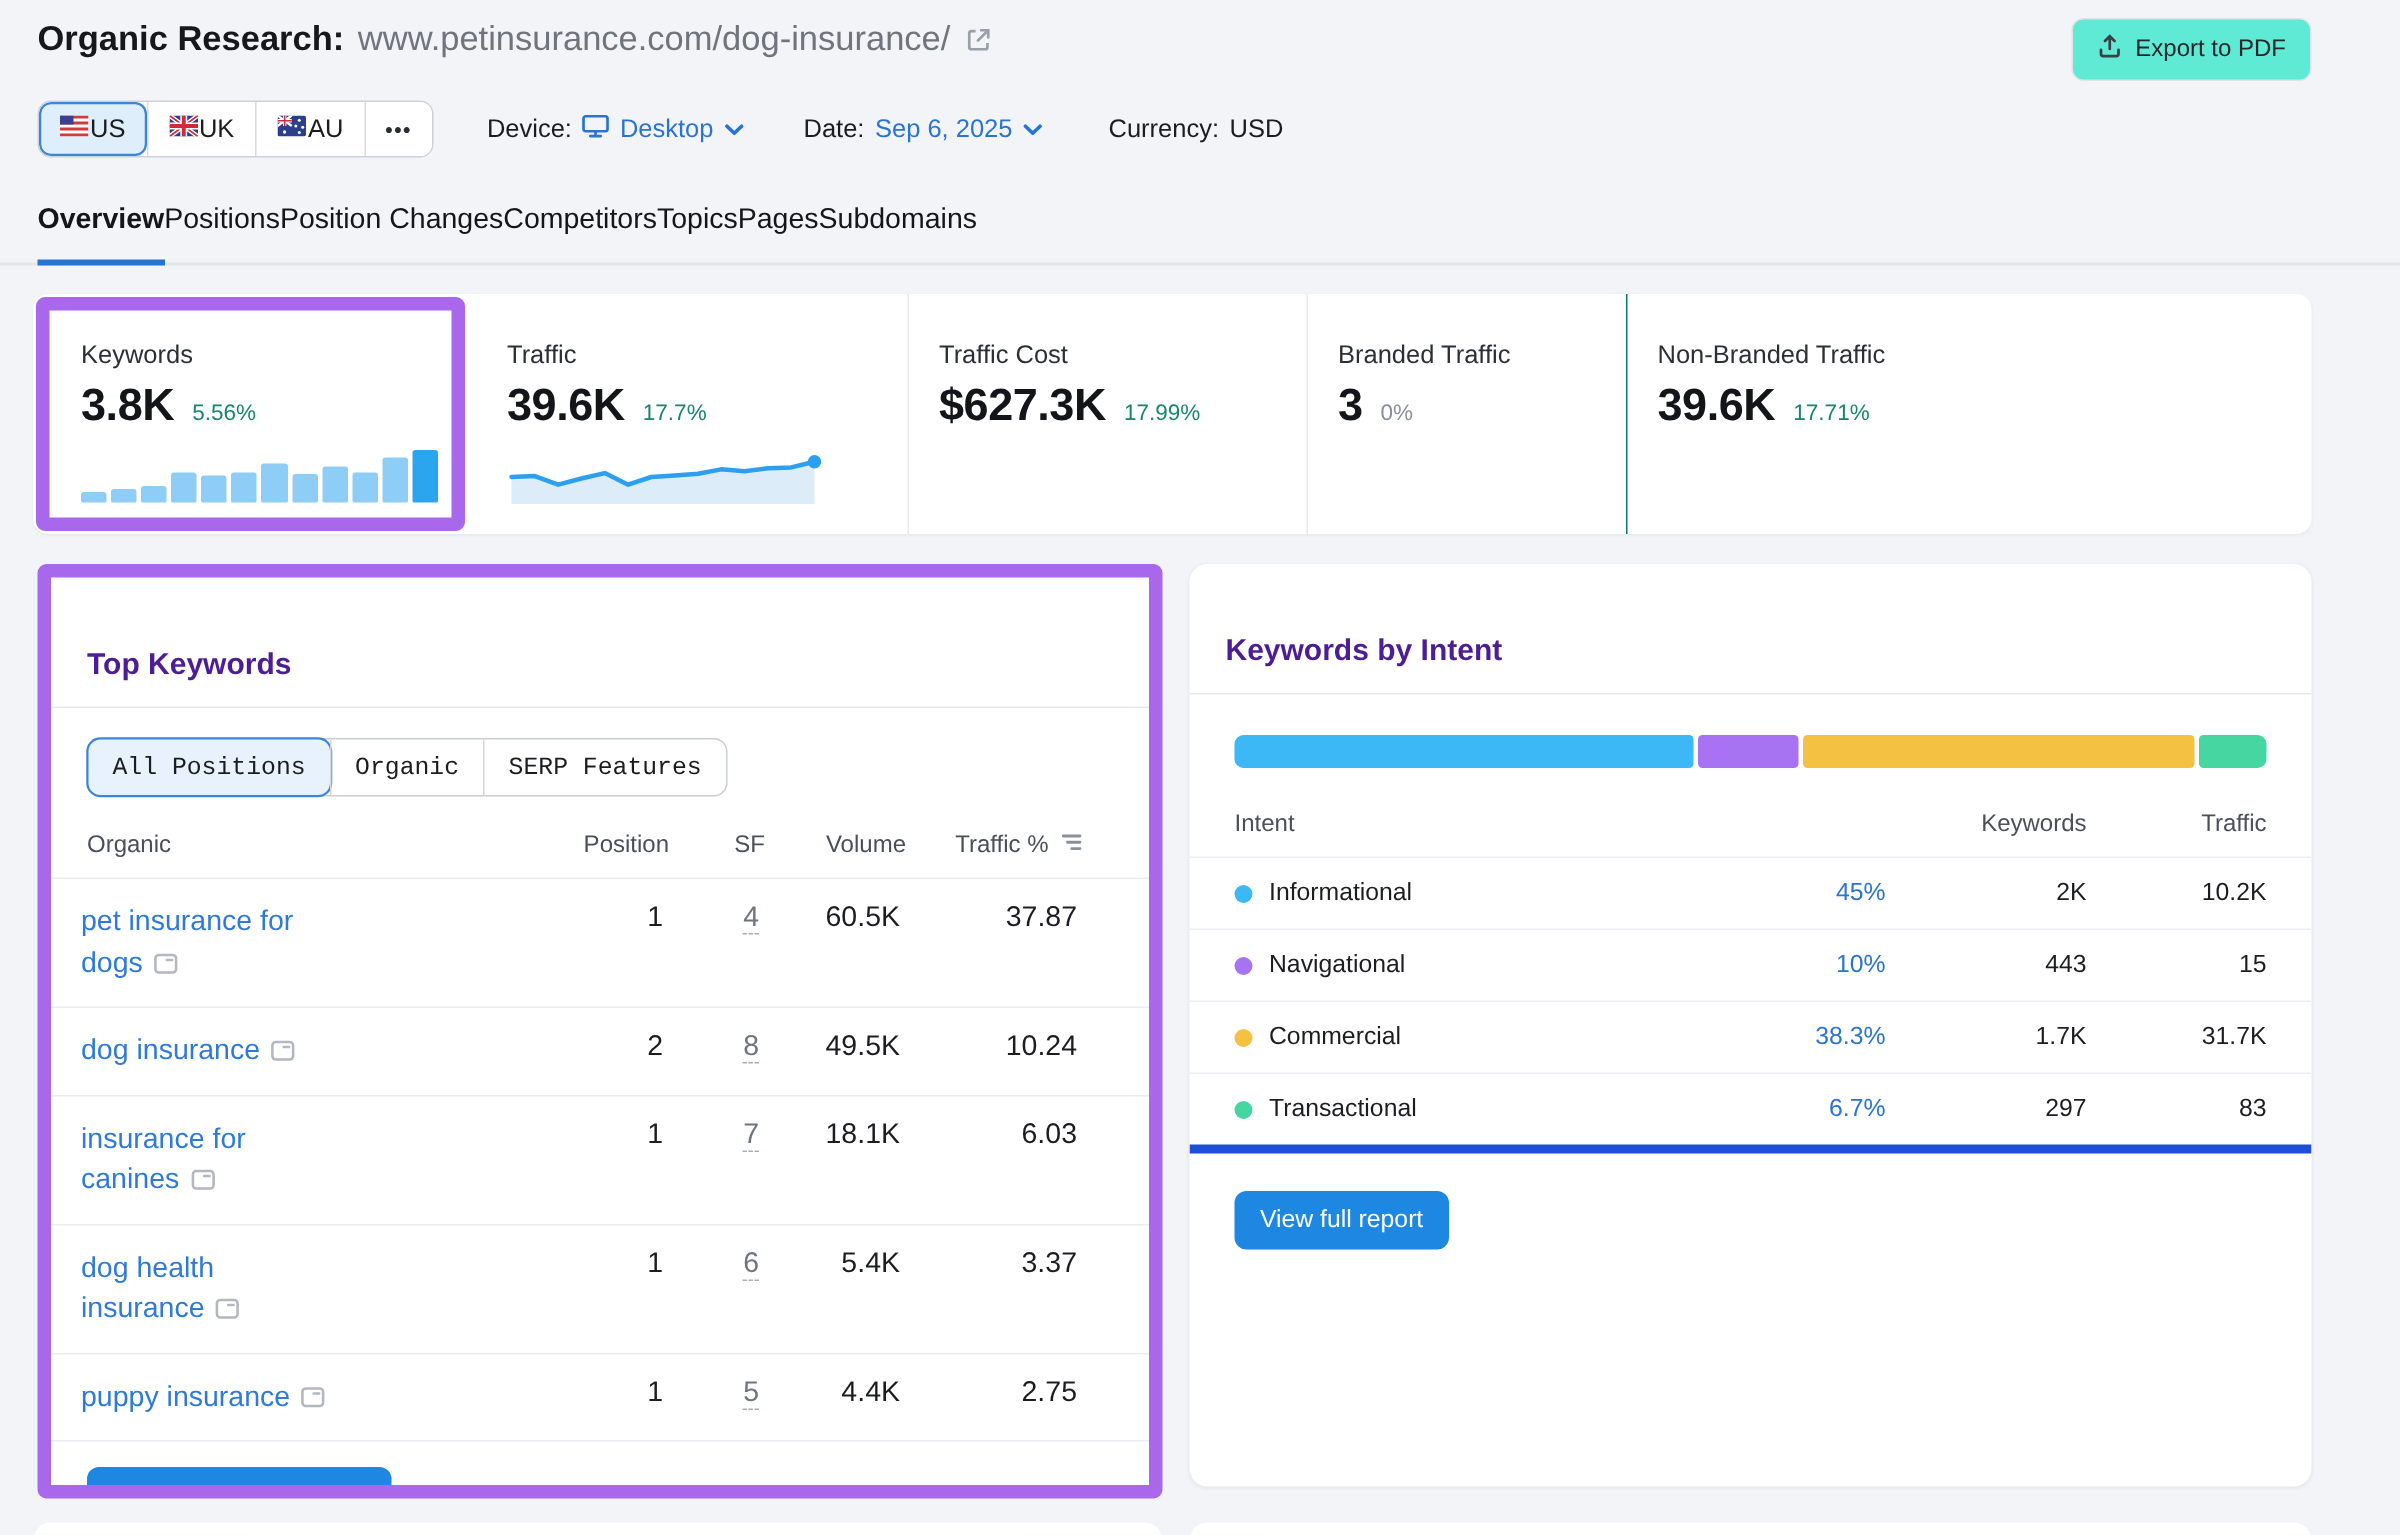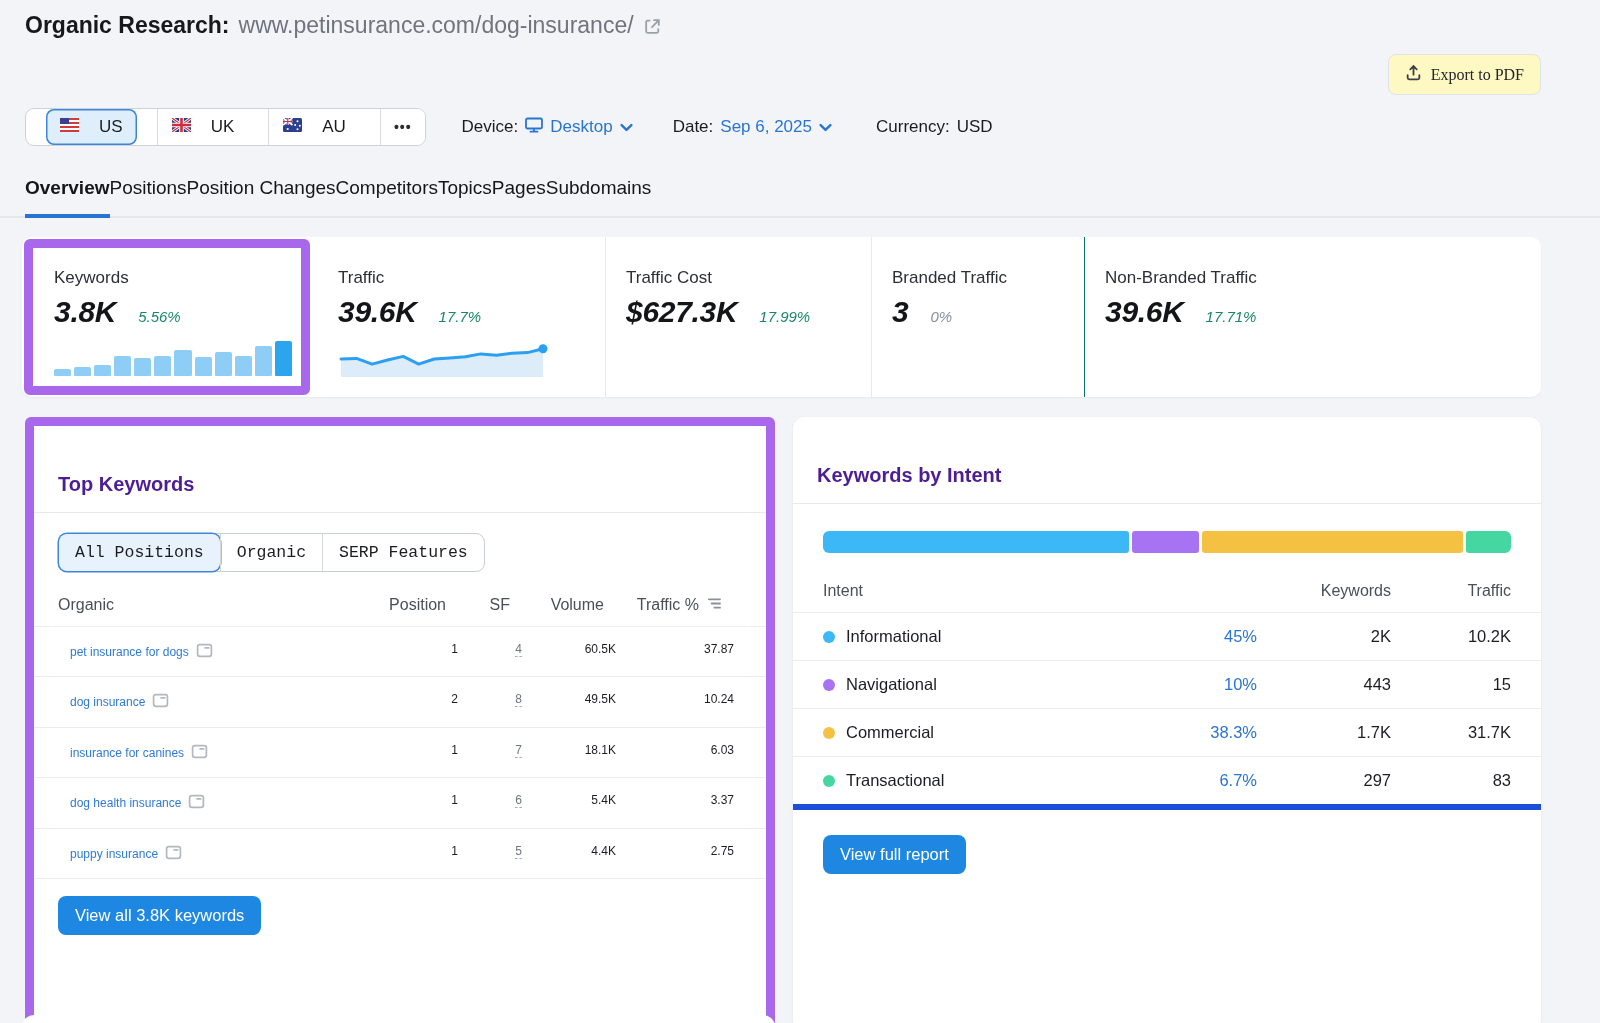--- a/index.html
+++ b/index.html
@@ -8,29 +8,29 @@
     font-family: "Liberation Sans","DejaVu Sans",sans-serif;
     background:#f3f4f8; color:#1b1c20; position:relative; overflow:hidden;
   }
   .page { position:relative; width:1600px; height:1023px; }
 
   
   .header-row { display:flex; justify-content:space-between; align-items:flex-start; padding:12px 59px 0 25px; }
   .page-title { font-size:23px; font-weight:700; color:#17181c; display:flex; align-items:center; gap:9px; }
   .page-title .url { font-weight:400; color:#6f747d; }
   .ext-icon { display:inline-flex; margin-top:2px; }
-  .export-btn { display:flex; align-items:center; gap:9px; background:#fef9c3; border:1px solid #dfe2e6;
+  .export-btn { display:flex; align-items:center; gap:9px; background:#5eead4; border:1px solid #dfe2e6;
     border-radius:8px; padding:9px 16px; font-size:16px; color:#24262b; cursor:pointer;
-    font-family:Liberation Serif, serif;margin-top:42px; }
+    font-family:Liberation Sans, sans-serif; }
 
   
   .filters-row { display:flex; align-items:center; padding:13px 0 0 25px; font-size:17px; }
   .country-group { display:inline-flex; background:#fff; border:1px solid #cdd1d8; border-radius:9px; overflow:hidden; }
-  .country-tab { display:flex; align-items:center; gap:20px; padding:8px 14px; font-size:17px; color:#1b1c20;
-    border-left:1px solid #d8dbe1; cursor:pointer; background:#fff;margin-left:20px; }
+  .country-tab { display:flex; align-items:center; gap:1px; padding:8px 14px; font-size:17px; color:#1b1c20;
+    border-left:1px solid #d8dbe1; cursor:pointer; background:#fff; }
   .country-tab:first-child { border-left:none; }
   .country-tab.selected { background:#dfeefb; box-shadow:inset 0 0 0 1.5px #3d85d8; border-radius:8px; }
   .more-tab { padding:8px 13px; letter-spacing:1px; font-weight:700; font-size:14px; color:#2a2c31; }
   .f-group { display:flex; align-items:center; gap:7px; }
   .f-label { color:#1b1c20; }
   .f-value { color:#2874d3; display:flex; align-items:center; gap:7px; cursor:pointer; }
   .dev { margin-left:36px; } .dat { margin-left:40px; } .cur { margin-left:44px; }
   .cur .f-value-static { color:#1b1c20; }
 
   
@@ -42,21 +42,21 @@
   
   .metrics-card { position:relative; display:flex; margin:19px 59px 0 22px; height:160px;
     background:#fff; border-radius:10px; box-shadow:0 1px 2px rgba(30,34,48,.05); }
   .m-sec { padding-top:31px; }
   .m-s1 { width:294px; padding-left:32px; }
   .m-s2 { width:289px; padding-left:22px; }
   .m-s3 { width:266px; padding-left:20px; border-left:1px solid #e7e9ed; }
   .m-s4 { width:213px; padding-left:20px; border-left:1px solid #e7e9ed; }
   .m-s5 { flex:1; padding-left:20px; border-left:1px solid #0f766e; }
   .m-label { font-size:17px; color:#2c2f35; }
-  .m-value-row { display:flex; align-items:baseline; gap:22px; margin-top:7px;font-style:italic; }
+  .m-value-row { display:flex; align-items:baseline; gap:12px; margin-top:7px; }
   .m-value { font-size:30px; font-weight:700; color:#141518; letter-spacing:-0.3px; }
   .m-delta { font-size:15px; font-weight:500; }
   .m-delta.positive { color:#17866b; }
   .m-delta.neutral { color:#898f99; }
   .kw-bars { display:flex; align-items:flex-end; gap:3px; width:238px; height:38px; margin-top:9px; }
   .kw-bars .bar { flex:1; border-radius:2px 2px 1px 1px; }
   .traffic-spark { margin-top:8px; }
   .kw-outline { position:absolute; left:2px; top:2px; width:286px; height:156px;
     border:9px solid #a968ec; border-radius:6px; pointer-events:none; }
 
@@ -70,21 +70,21 @@
   .seg-pill { padding:9px 16px; font-size:16.5px; color:#1b1c20; border-left:1px solid #d4d7dd; cursor:pointer; }
   .seg-pill:first-child { border-left:none; }
   .seg-pill.selected { background:#e7f2fd; box-shadow:0 0 0 1.5px #3d85d8; border-radius:8px; }
 
   .kw-head { display:flex; padding:24px 22px 12px 24px; font-size:16px; color:#4a4f58; }
   .c-kw { width:190px; }
   .c-pos { width:198px; text-align:right; }
   .c-sf { width:64px; text-align:right; }
   .c-vol { width:94px; text-align:right; }
   .c-tr { width:118px; text-align:right; display:flex; justify-content:flex-end; align-items:center; gap:6px; }
-  .kw-row { display:flex; padding:15px 22px 15px 36px; border-top:1px solid #eaecf0; font-size:12px;
+  .kw-row { display:flex; padding:15px 22px 15px 20px; border-top:1px solid #eaecf0; font-size:19px;
     color:#1c1d21; align-items:flex-start; }
   .kw-link { display:inline-block; max-width:168px; color:#2f7ad9; line-height:1.45; cursor:pointer; }
   .kw-row .c-tr { display:block; }
   .sf-val { color:#6f7580; border-bottom:1px dashed #a9adb5; cursor:pointer; }
   .btn-row { border-top:1px solid #eaecf0; padding:17px 24px 24px; }
   .btn-blue { background:#1e87e2; color:#fff; border:none; border-radius:8px; padding:10px 17px;
     font-size:16.5px; font-family:inherit; font-weight:500; cursor:pointer; }
 
   .intent-card { flex:1; height:615px; background:#fff; border-radius:12px;
     box-shadow:0 1px 3px rgba(30,34,48,.07); overflow:hidden; }

